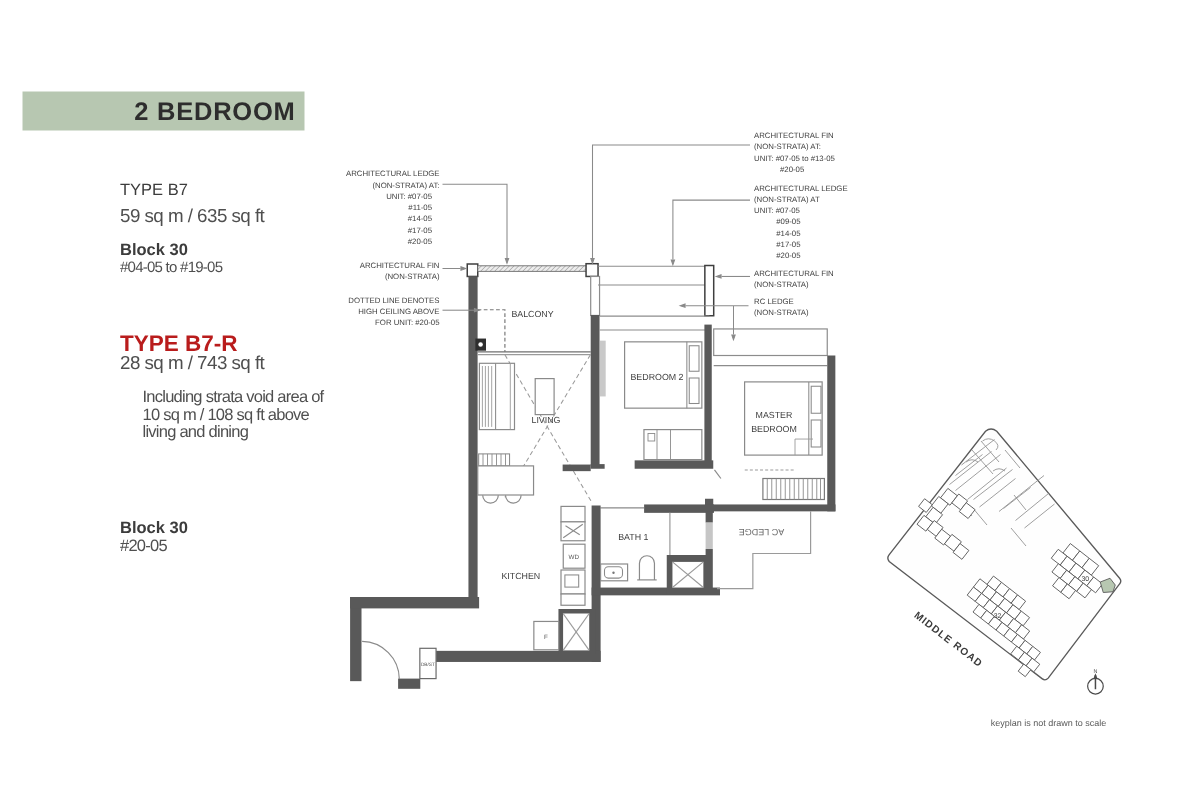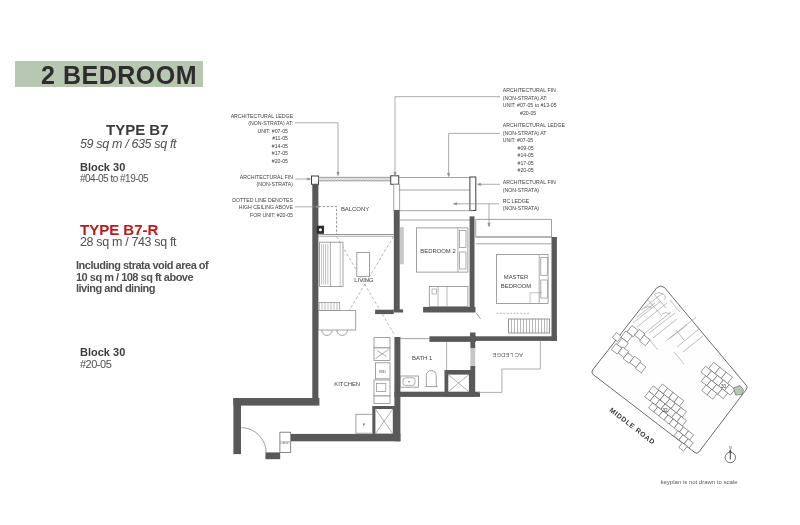--- a/index.html
+++ b/index.html
@@ -6,35 +6,35 @@
 #page{position:relative;width:800px;height:525px;background:#ffffff;overflow:hidden;
   font-family:"Liberation Sans", sans-serif;}
 .abs{position:absolute;}
 </style>
 </head>
 <body>
 <div id="page">
 
 <div class="abs" style="left:15px;top:61px;width:188px;height:26px;background:#b7c7b1;"></div>
 
-<div class="abs" style="left:15px;top:61px;width:182px;height:26px;line-height:28px;text-align:right;font-weight:bold;font-size:25px;letter-spacing:.5px;color:#2d2d2d;">2 BEDROOM</div>
-
-<div class="abs" style="left:80px;top:121px;font-size:15px;font-weight:bold;color:#3c3c3c;margin-left:26px;">TYPE B7</div>
-
-<div class="abs" style="left:80px;top:137px;font-size:12.5px;letter-spacing:-0.35px;color:#4f4f4f;font-style:italic;">59 sq m / 635 sq ft</div>
+<div class="abs" style="left:15px;top:61px;width:182px;height:26px;line-height:28px;text-align:right;font-weight:bold;font-size:17px;letter-spacing:.5px;color:#2d2d2d;">2 BEDROOM</div>
+
+<div class="abs" style="left:80px;top:121px;font-size:11px;font-weight:normal;color:#3c3c3c;">TYPE B7</div>
+
+<div class="abs" style="left:80px;top:137px;font-size:12.5px;letter-spacing:-0.35px;color:#4f4f4f;">59 sq m / 635 sq ft</div>
 
 <div class="abs" style="left:80px;top:160.5px;font-size:11px;font-weight:bold;color:#3c3c3c;">Block 30</div>
 
 <div class="abs" style="left:80px;top:173px;font-size:10px;letter-spacing:-0.5px;color:#4f4f4f;">#04-05 to #19-05</div>
 
 <div class="abs" style="left:80px;top:221px;font-size:15px;font-weight:bold;color:#b91c1c;">TYPE B7-R</div>
 
 <div class="abs" style="left:80px;top:235px;font-size:12.5px;letter-spacing:-0.35px;color:#4f4f4f;">28 sq m / 743 sq ft</div>
 
-<div class="abs" style="left:76px;top:260px;font-size:11px;letter-spacing:-0.5px;line-height:11.7px;color:#4f4f4f;font-weight:bold;">Including strata void area of<br>10 sq m / 108 sq ft above<br>living and dining</div>
+<div class="abs" style="left:95px;top:260px;font-size:11px;letter-spacing:-0.5px;line-height:11.7px;color:#4f4f4f;">Including strata void area of<br>10 sq m / 108 sq ft above<br>living and dining</div>
 
 
 <div class="abs" style="left:80px;top:345.5px;font-size:11px;font-weight:bold;color:#3c3c3c;">Block 30</div>
 
 <div class="abs" style="left:80px;top:357.5px;font-size:11px;letter-spacing:-0.5px;color:#4f4f4f;">#20-05</div>
 
 <svg class="abs" style="left:0;top:0;" width="800" height="525" viewBox="0 0 800 525">
 <defs>
 <pattern id="hatch" width="2.2" height="4" patternUnits="userSpaceOnUse" patternTransform="rotate(45)">
 <rect width="2.2" height="4" fill="#ededed"></rect>

